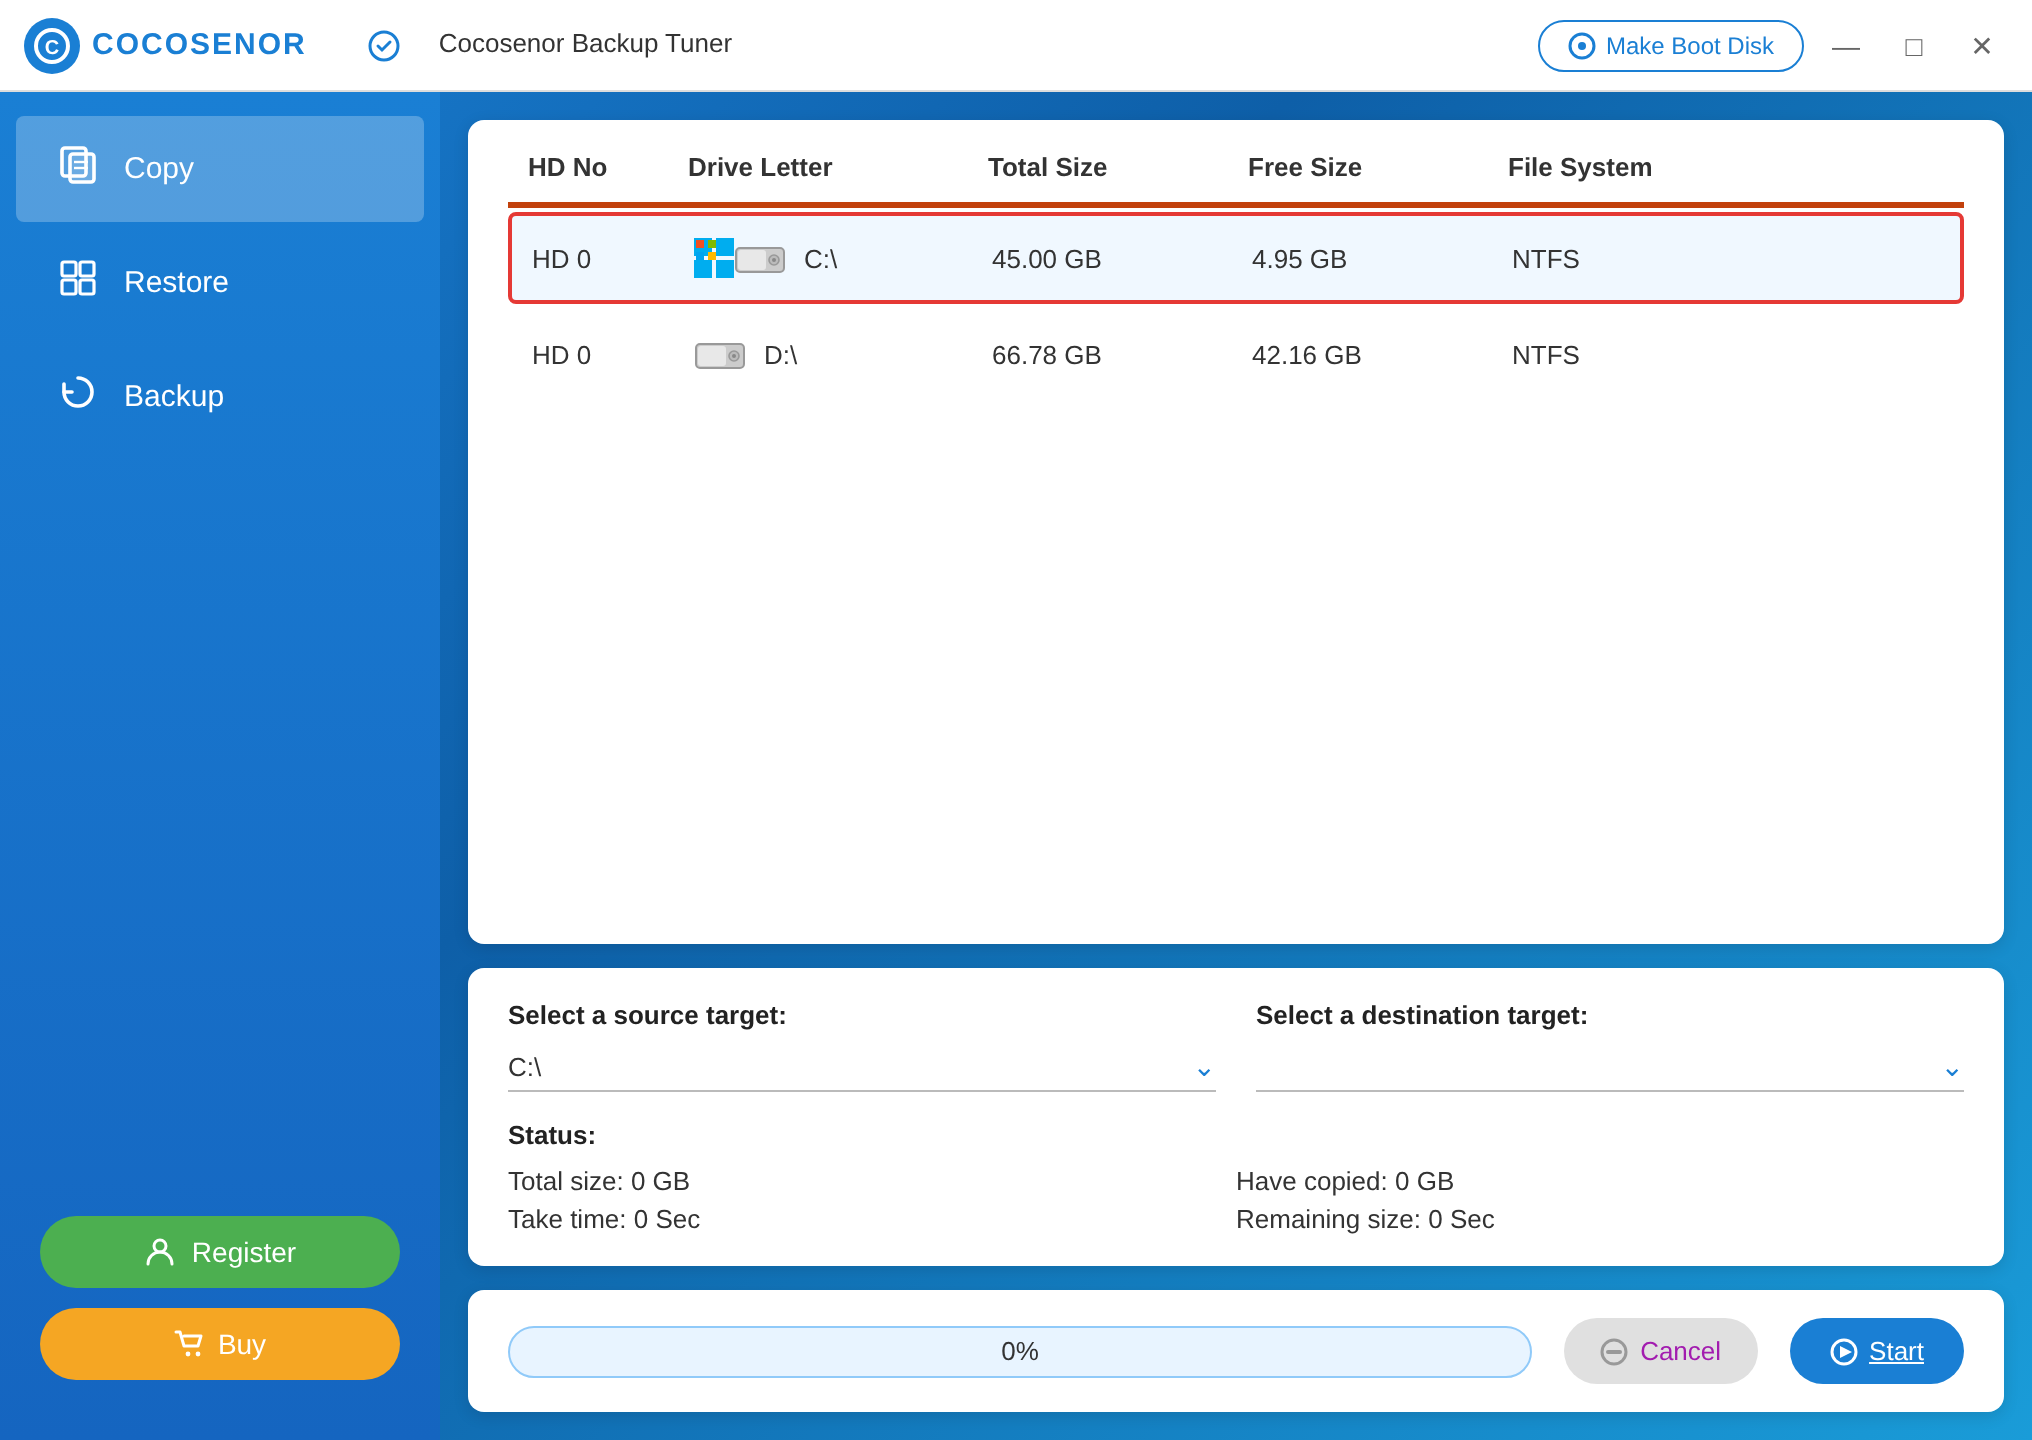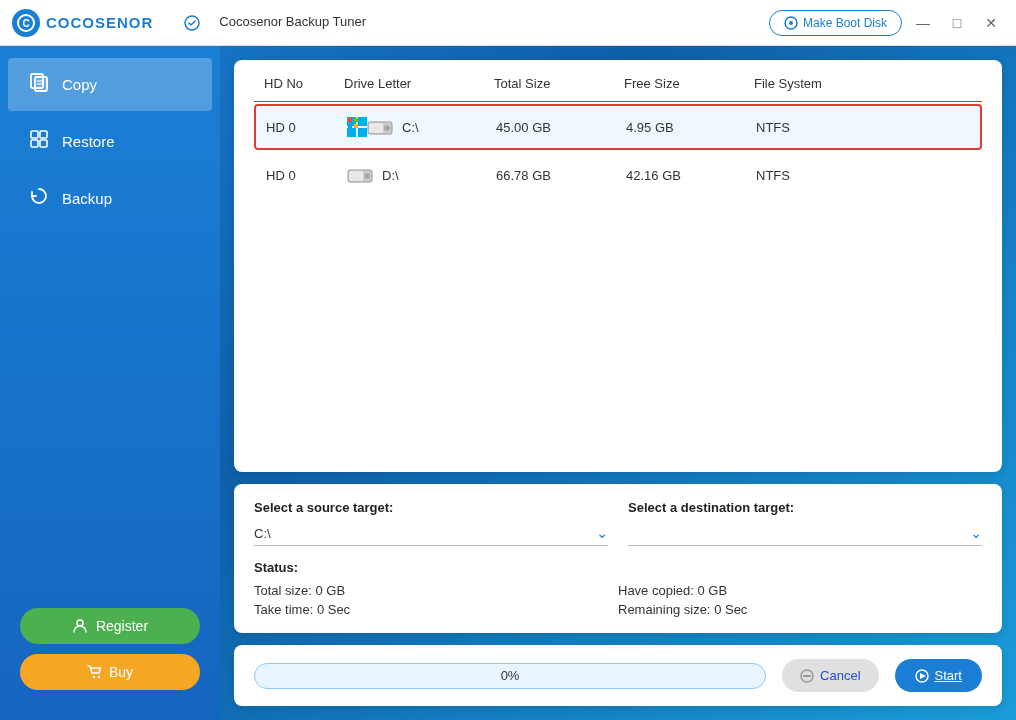--- a/index.html
+++ b/index.html
@@ -181,24 +181,24 @@
       box-shadow: 0 2px 8px rgba(0,0,0,0.12);
     }
     .drive-table-panel {
       flex: 1;
       min-height: 0;
     }
     .table-header {
       display: grid;
       grid-template-columns: 80px 150px 130px 130px 1fr;
       padding: 0 10px 10px;
-      border-bottom: 1px solid #c2410c;
+      border-bottom: 3px solid #c2410c;
       color: #333;
       font-size: 13px;
-      font-weight: 400;
+      font-weight: 700;
     }
     .table-row {
       display: grid;
       grid-template-columns: 80px 150px 130px 130px 1fr;
       padding: 10px 10px;
       align-items: center;
       font-size: 13px;
       color: #333;
       cursor: pointer;
       border: 2px solid transparent;
@@ -295,21 +295,21 @@
       border-radius: 13px;
     }
     .progress-text {
       position: relative;
       z-index: 1;
       font-size: 13px;
       color: #333;
     }
     .cancel-btn {
       background: #e0e0e0;
-      color: #1d4ed8;
+      color: #a21caf;
       border: none;
       border-radius: 22px;
       padding: 9px 18px;
       font-size: 13px;
       cursor: pointer;
       display: flex;
       align-items: center;
       gap: 6px;
       font-weight: 500;
     }

